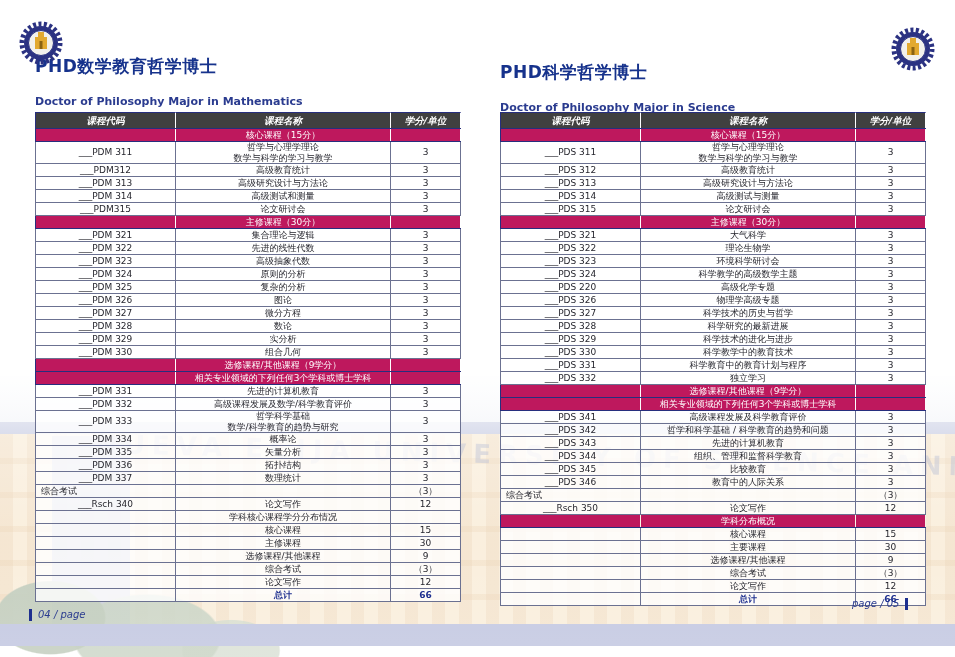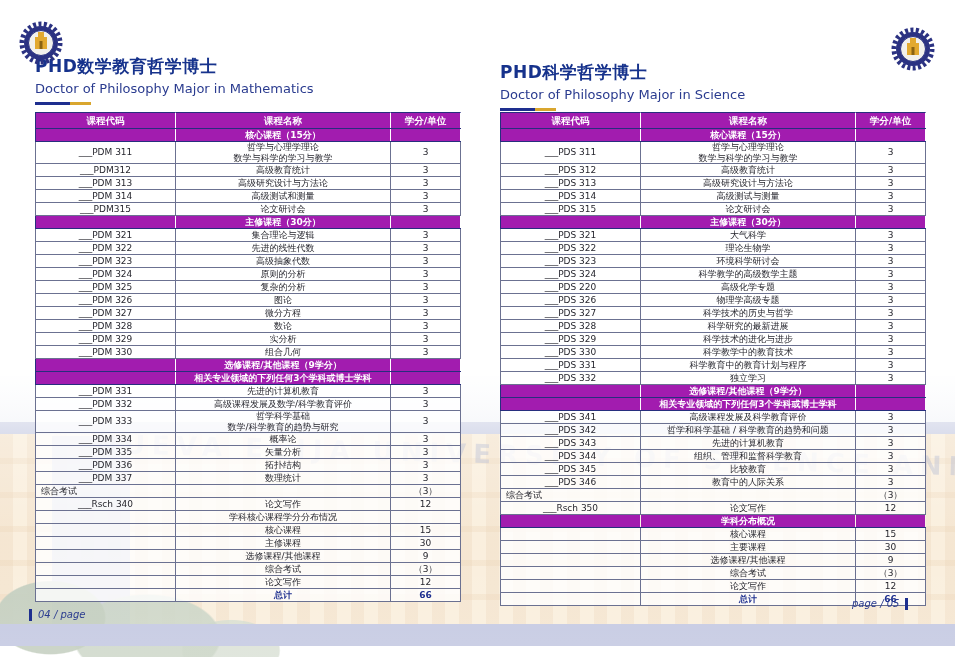--- a/index.html
+++ b/index.html
@@ -31,34 +31,34 @@
     background:linear-gradient(rgba(255,255,255,0.97) 0,rgba(255,255,255,0.62) 22%,rgba(255,255,255,0.50) 60%,rgba(255,255,255,0.55) 100%);}
   
   .logo{position:absolute;width:44px;height:44px;z-index:3;}
   .logo.tl{left:19px;top:21px;}
   .logo.tr{left:891px;top:27px;}
   
   .titleblock{position:absolute;z-index:2;}
   .titleblock.lp{left:35px;top:55px;}
   .titleblock.rp{left:500px;top:61px;}
   .ptitle{font-size:17px;font-weight:bold;color:#16328c;letter-spacing:0.5px;}
-  .psub{font-size:13px;color:#2a3b8f;margin-top:3px;}
+  .psub{font-size:11px;color:#2a3b8f;margin-top:17px;font-weight:bold;}
   .prule{margin-top:6px;width:56px;height:3px;
     background:linear-gradient(to right,#1e2f8f 0 62%,#d9a62e 62% 100%);}
   
   .ctable{position:absolute;z-index:2;width:425px;border-collapse:collapse;table-layout:fixed;}
   .ctable.lp{left:35px;top:112px;}
   .ctable.rp{left:500px;top:112px;}
   .ctable td{border:1px solid #6b7191;height:12px;padding:0 3px;
     font-size:9px;line-height:11px;text-align:center;color:#26262e;
     background:rgba(255,255,255,0.80);overflow:hidden;}
   .ctable td div{line-height:10.5px;}
-  .ctable thead td{background:#a21caf;color:#ffffff;font-weight:bold;font-size:9.5px;height:15px;
-    border-color:#272e7e;border-right-color:rgba(255,255,255,0.35);}
-  .ctable tr.section td{background:#a21caf;color:#ffffff;font-weight:bold;
+  .ctable thead td{background:#404040;color:#ffffff;font-weight:bold;font-size:9.5px;height:15px;
+    border-color:#272e7e;border-right-color:rgba(255,255,255,0.35);font-style:italic;}
+  .ctable tr.section td{background:#be185d;color:#ffffff;font-weight:normal;
     border-color:#272e7e;border-right-color:rgba(255,255,255,0.3);}
   .ctable tr.total td{color:#1e2f8f;font-weight:bold;}
   .ctable tr.code-left td.cell-code{text-align:left;padding-left:5px;}
   
   .pagefoot{position:absolute;z-index:2;font-size:10px;font-style:italic;color:#2a3b8f;
     display:flex;align-items:flex-start;gap:6px;}
   .pagefoot.lp{left:29px;top:609px;}
   .pagefoot.rp{left:852px;top:598px;}
   .fbar{display:inline-block;width:3px;height:12px;background:#1e2f8f;}
 </style>

